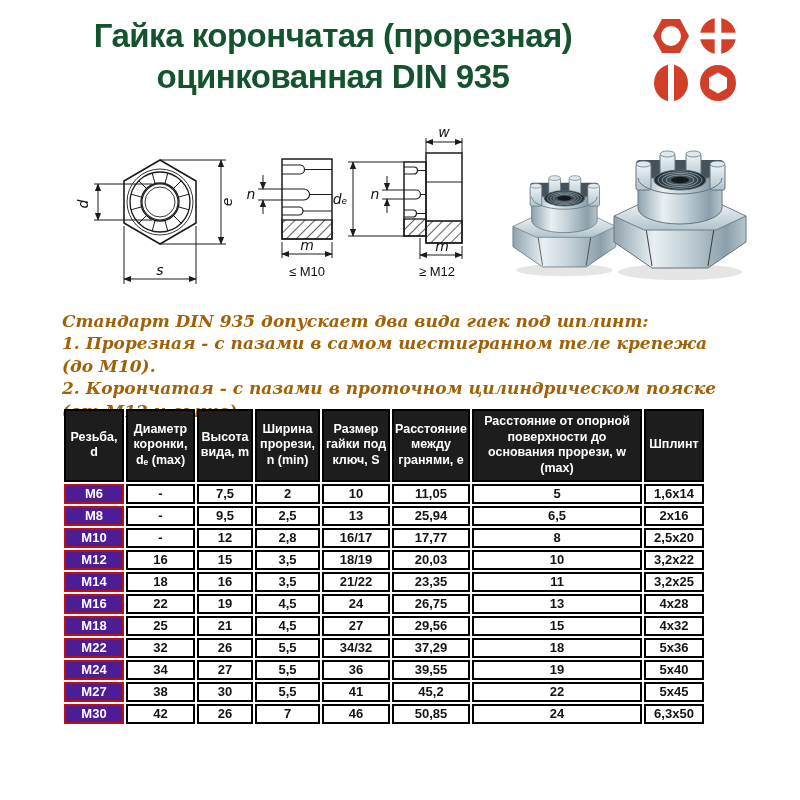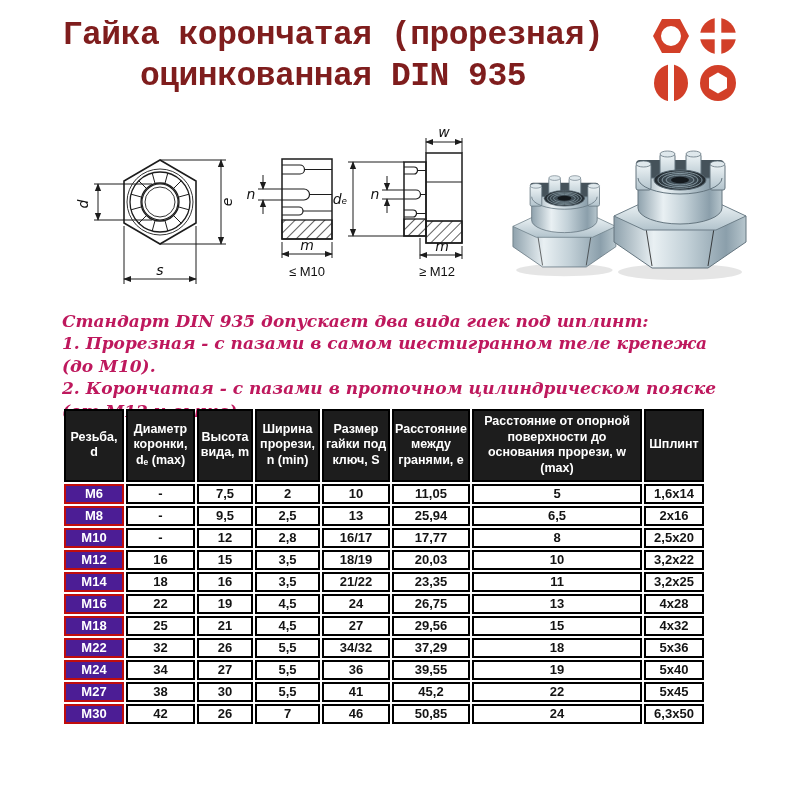--- a/index.html
+++ b/index.html
@@ -1,28 +1,28 @@
 <!DOCTYPE html>
 <html><head>
 <meta charset="utf-8">
 <style>
   html,body{margin:0;padding:0;background:#ffffff;}
   .page{position:relative;width:800px;height:800px;background:#fff;overflow:hidden;
         font-family:"Liberation Sans","DejaVu Sans",sans-serif;color:#111;}
   .title{position:absolute;left:26px;top:16px;width:614px;text-align:center;
-         font-family:Liberation Mono, monospace;font-weight:700;
-         font-size:33px;line-height:1.24;color:#7f1d1d;letter-spacing:-0.5px;}
+         font-family:Liberation Sans, sans-serif;font-weight:700;
+         font-size:33px;line-height:1.24;color:#14532d;letter-spacing:-0.5px;}
   .logo{position:absolute;left:651px;top:16px;width:88px;display:grid;
         grid-template-columns:40px 40px;gap:7px;}
   .logo svg{display:block;}
   .drawings{position:absolute;left:52px;top:126px;}
   .photo{position:absolute;left:498px;top:130px;}
   .desc{position:absolute;left:62px;top:310px;width:670px;
         font-family:"DejaVu Serif","Liberation Serif",serif;font-style:italic;
-        font-weight:700;font-size:17px;line-height:1.32;color:#be185d;}
+        font-weight:700;font-size:17px;line-height:1.32;color:#a16207;}
   table.spec{position:absolute;left:62px;top:407px;border-collapse:separate;
              border-spacing:2px;table-layout:fixed;}
   table.spec th{background:#1d1d1d;color:#ffffff;font-weight:700;font-size:12.5px;
                 line-height:1.25;text-align:center;vertical-align:middle;
                 padding:3px 1px;border:2px solid #000;}
   table.spec td{background:#ffffff;border:2px solid #000;color:#141414;
                 font-weight:700;font-size:13px;text-align:center;
                 height:14px;line-height:1;padding:1px 0;}
   table.spec td.thread{background:#4c1d95;border-color:#c00d0d;color:#ffffff;}
   .dim-label{font-family:"DejaVu Sans",sans-serif;font-style:italic;font-size:14px;fill:#111;}

